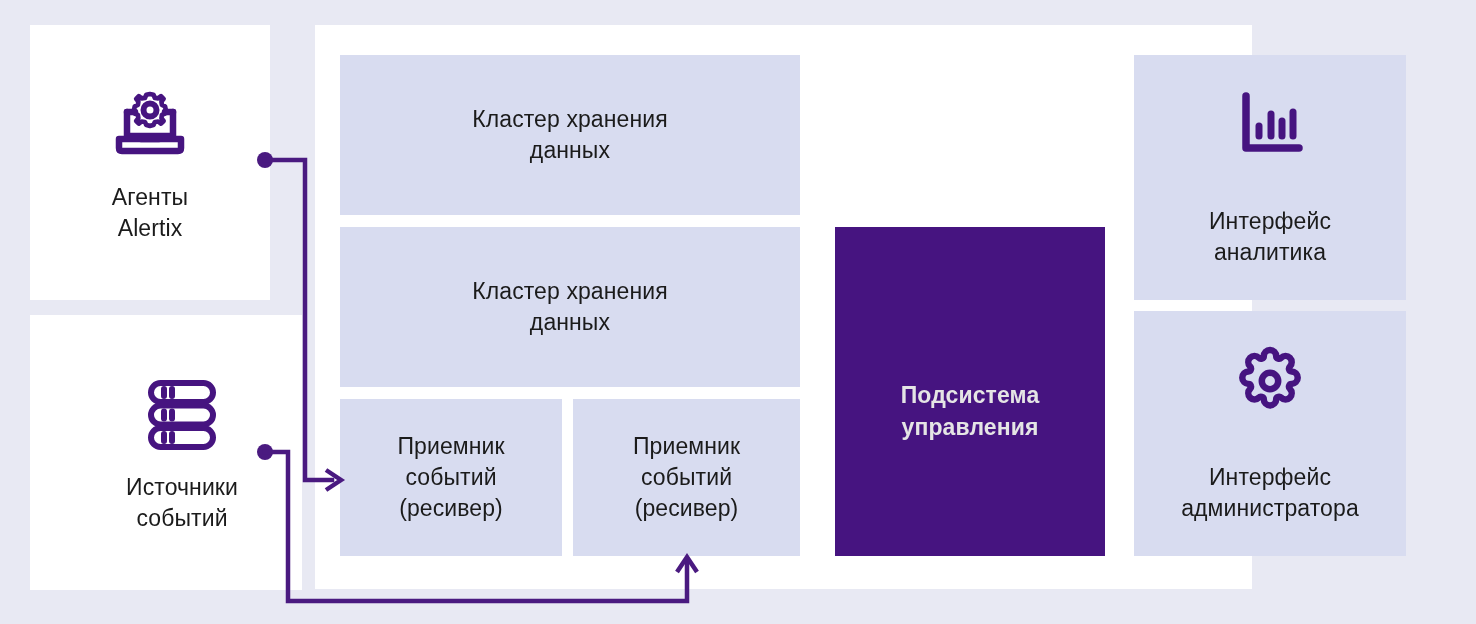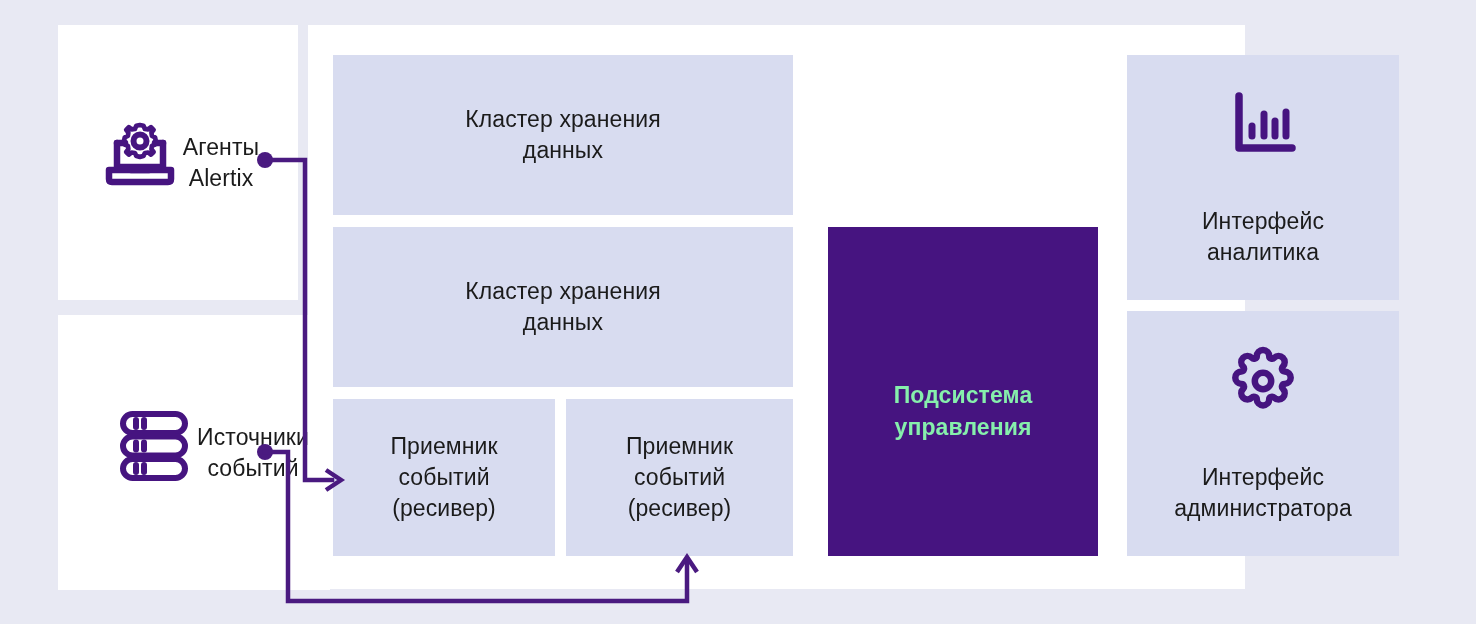--- a/index.html
+++ b/index.html
@@ -19,24 +19,23 @@
     height: 624px;
   }
 
   
   .source-card {
     position: absolute;
     left: 30px;
     width: 240px;
     background: #ffffff;
     display: flex;
-    flex-direction: row;
+    flex-direction: column;
     align-items: center;
     justify-content: center;
-    margin-left: 28px;
   }
   #card-agents  { top: 25px;  height: 275px; }
   #card-sources { top: 315px; height: 275px; padding-left: 32px; }
 
   .source-icon {
     width: 86px;
     height: 86px;
     display: block;
     margin-bottom: 14px;
   }
@@ -45,21 +44,21 @@
     line-height: 1.32;
     color: #1b1b1b;
     text-align: center;
     white-space: pre-line;
     letter-spacing: 0.1px;
   }
 
   
   #system-container {
     position: absolute;
-    left: 308px;
+    left: 315px;
     top: 25px;
     width: 937px;
     height: 564px;
     background: #ffffff;
   }
 
   .block {
     position: absolute;
     background: #d8dcf0;
     display: flex;
@@ -84,21 +83,21 @@
   #block-receiver-1 { left: 25px;  top: 374px; width: 222px; height: 157px; }
   #block-receiver-2 { left: 258px; top: 374px; width: 227px; height: 157px; }
 
   
   #block-logic { left: 520px; top: 30px; width: 270px; height: 153px; }
   #block-management {
     left: 520px; top: 202px; width: 270px; height: 329px;
     background: #461480;
   }
   #block-management .block-label {
-    color: #86efac;
+    color: #e5e5e5;
     font-weight: bold;
     font-size: 23px;
     margin-top: 40px;
   }
 
   
   .iface {
     position: absolute;
     background: #d8dcf0;
     display: flex;

